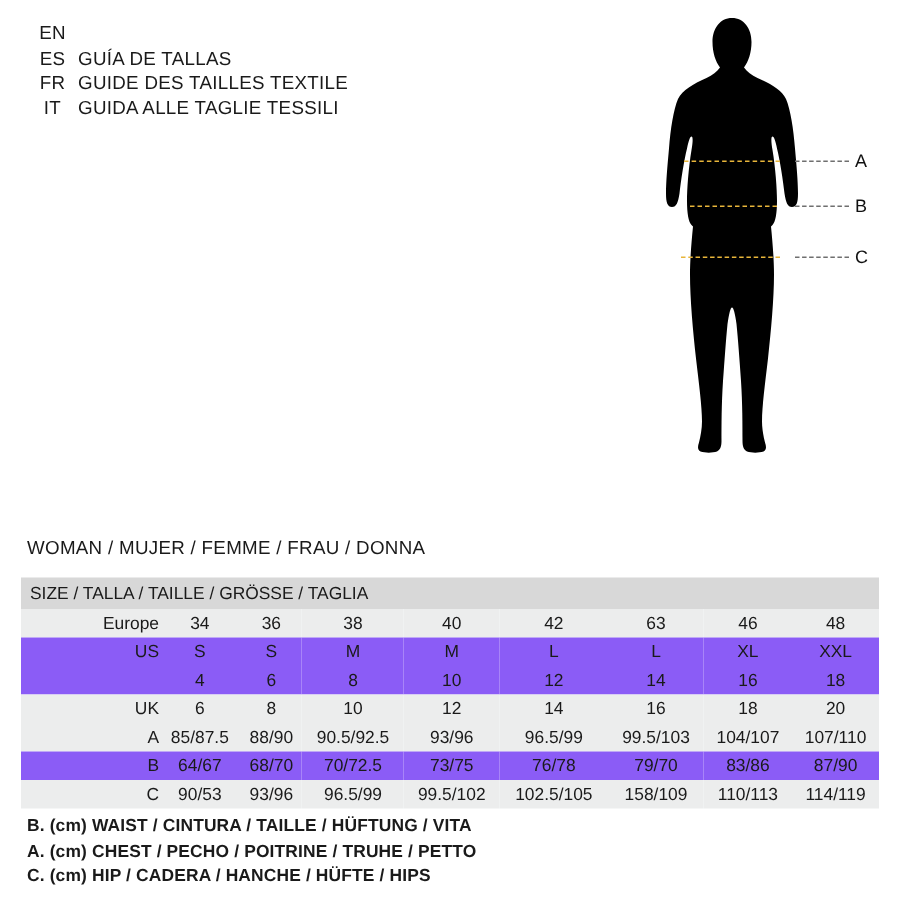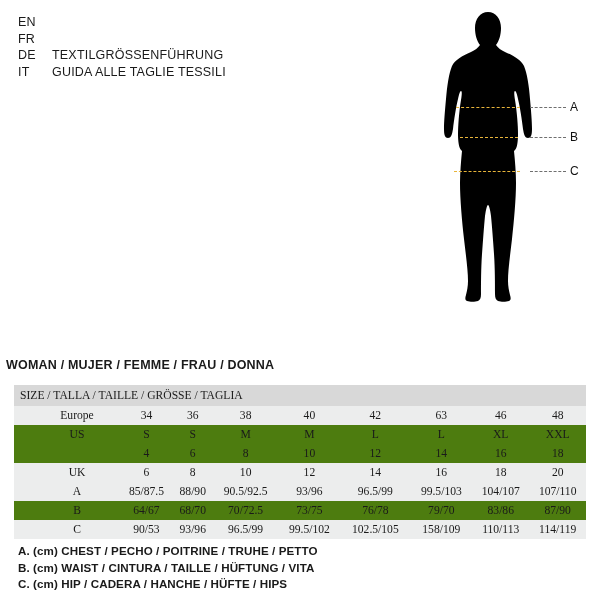--- a/index.html
+++ b/index.html
@@ -28,20 +28,21 @@
     left: 18px;
     top: 14px;
     width: 330px;
   }
   .lang-row {
     display: flex;
     align-items: baseline;
     font-size: 12.5px;
     line-height: 16.6px;
     letter-spacing: 0.2px;
+    text-align: center;
   }
   .lang-code {
     width: 34px;
     flex: 0 0 34px;
     font-size: 12.5px;
   }
   .lang-title {
     font-size: 12.5px;
     white-space: nowrap;
   }
@@ -67,61 +68,60 @@
   .measure-label {
     position: absolute;
     font-size: 12px;
     color: #111;
     font-family: "Liberation Sans", sans-serif;
   }
 
   
   .woman-heading {
     position: absolute;
-    left: 6px;
+    left: 18px;
     top: 358px;
     font-size: 12.5px;
-    font-weight: bold;
+    font-weight: normal;
     letter-spacing: 0.2px;
   }
 
   
   .size-table {
     position: absolute;
     left: 14px;
     top: 385px;
     width: 572px;
     border-collapse: collapse;
     font-size: 11.6px;
-    font-family: Liberation Serif, serif;
   }
   .size-table td, .size-table th {
     padding: 2px 0 2px 0;
     text-align: center;
     font-weight: normal;
     line-height: 15px;
     border: none;
   }
   .size-table td.rowhead, .size-table th.rowhead {
-    text-align: center;
-    padding-left: 20px;
+    text-align: right;
+    padding-left: 6px;
     width: 86px;
   }
   .size-table tr.header-row td {
     background: #d8d8d8;
     text-align: left;
     padding-left: 6px;
     font-size: 11.6px;
     height: 17px;
   }
   .size-table tr.shade td {
     background: #eceded;
   }
   .size-table tr.plain td {
-    background: #4d7c0f;
+    background: #8b5cf6;
   }
 
   
   .footnotes {
     position: absolute;
     left: 18px;
     top: 543px;
     width: 560px;
   }
   .footnote {
@@ -134,25 +134,26 @@
 </head>
 <body>
 
 <div class="page">
 
   <div class="lang-block">
     <div class="lang-row">
       <span class="lang-code">EN</span>
     </div>
     <div class="lang-row">
-      <span class="lang-code">FR</span>
+      <span class="lang-code">ES</span>
+      <span class="lang-title">GUÍA DE TALLAS</span>
     </div>
     <div class="lang-row">
-      <span class="lang-code">DE</span>
-      <span class="lang-title">TEXTILGRÖSSENFÜHRUNG</span>
+      <span class="lang-code">FR</span>
+      <span class="lang-title">GUIDE DES TAILLES TEXTILE</span>
     </div>
     <div class="lang-row">
       <span class="lang-code">IT</span>
       <span class="lang-title">GUIDA ALLE TAGLIE TESSILI</span>
     </div>
   </div>
 
   <div class="figure-wrap">
     <svg class="figure-svg" width="190" height="368" viewBox="0 0 190 368">
       <path fill="#000000" d="
@@ -309,18 +310,18 @@
         <td>99.5/102</td>
         <td>102.5/105</td>
         <td>158/109</td>
         <td>110/113</td>
         <td>114/119</td>
       </tr>
     </tbody>
   </table>
 
   <div class="footnotes">
+    <div class="footnote">B. (cm) WAIST / CINTURA / TAILLE / HÜFTUNG / VITA</div>
     <div class="footnote">A. (cm) CHEST / PECHO / POITRINE / TRUHE / PETTO</div>
-    <div class="footnote">B. (cm) WAIST / CINTURA / TAILLE / HÜFTUNG / VITA</div>
     <div class="footnote">C. (cm) HIP / CADERA / HANCHE / HÜFTE / HIPS</div>
   </div>
 
 </div>
 
 </body></html>

